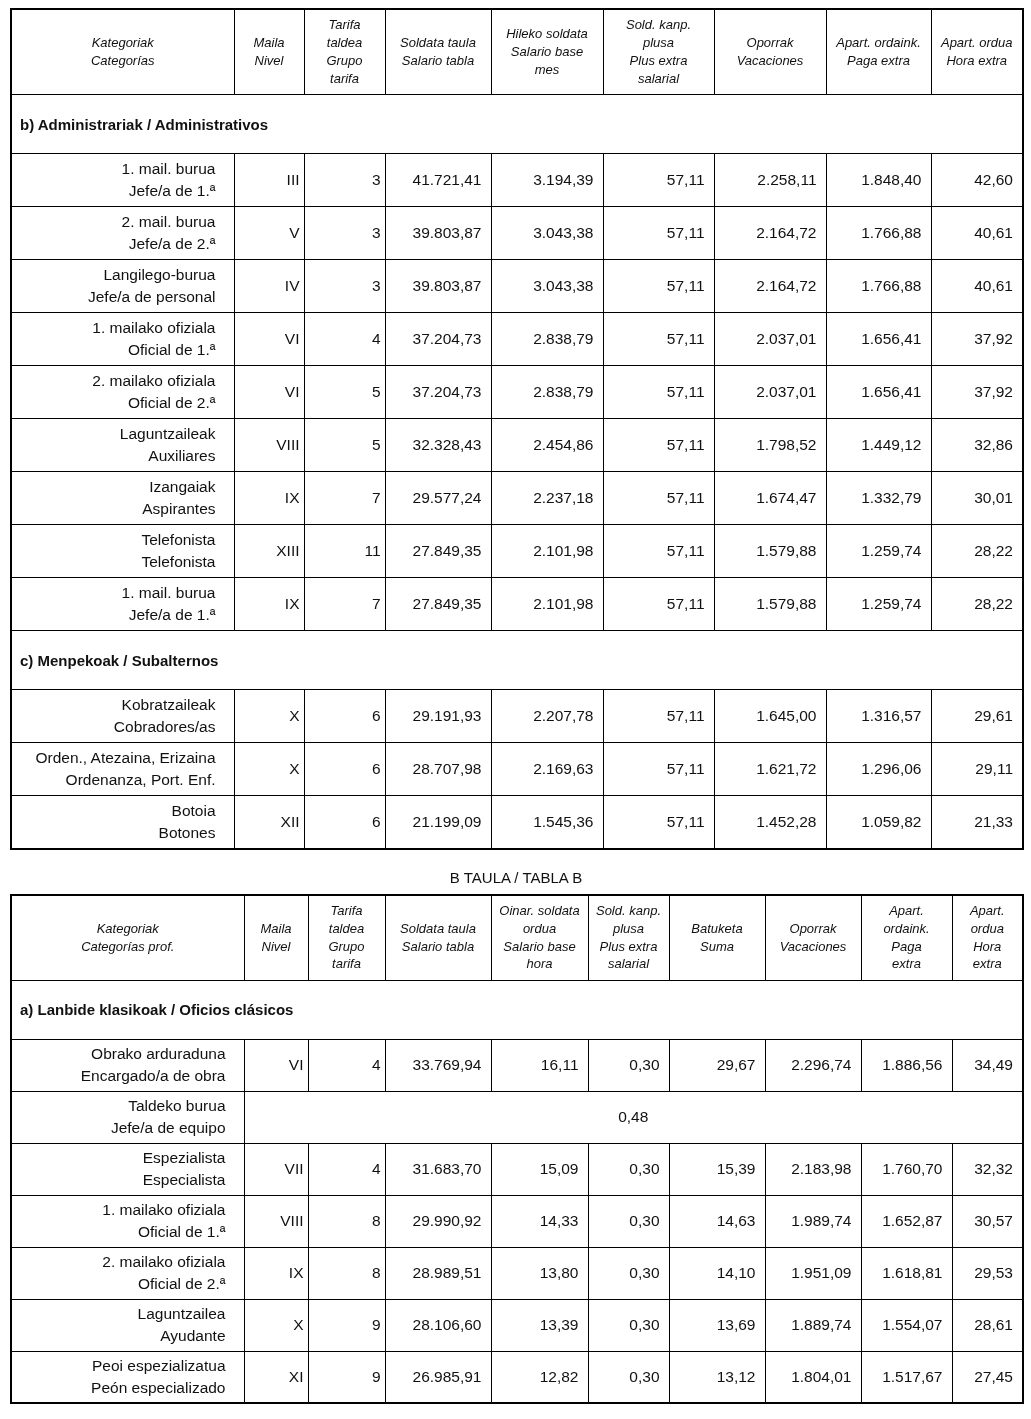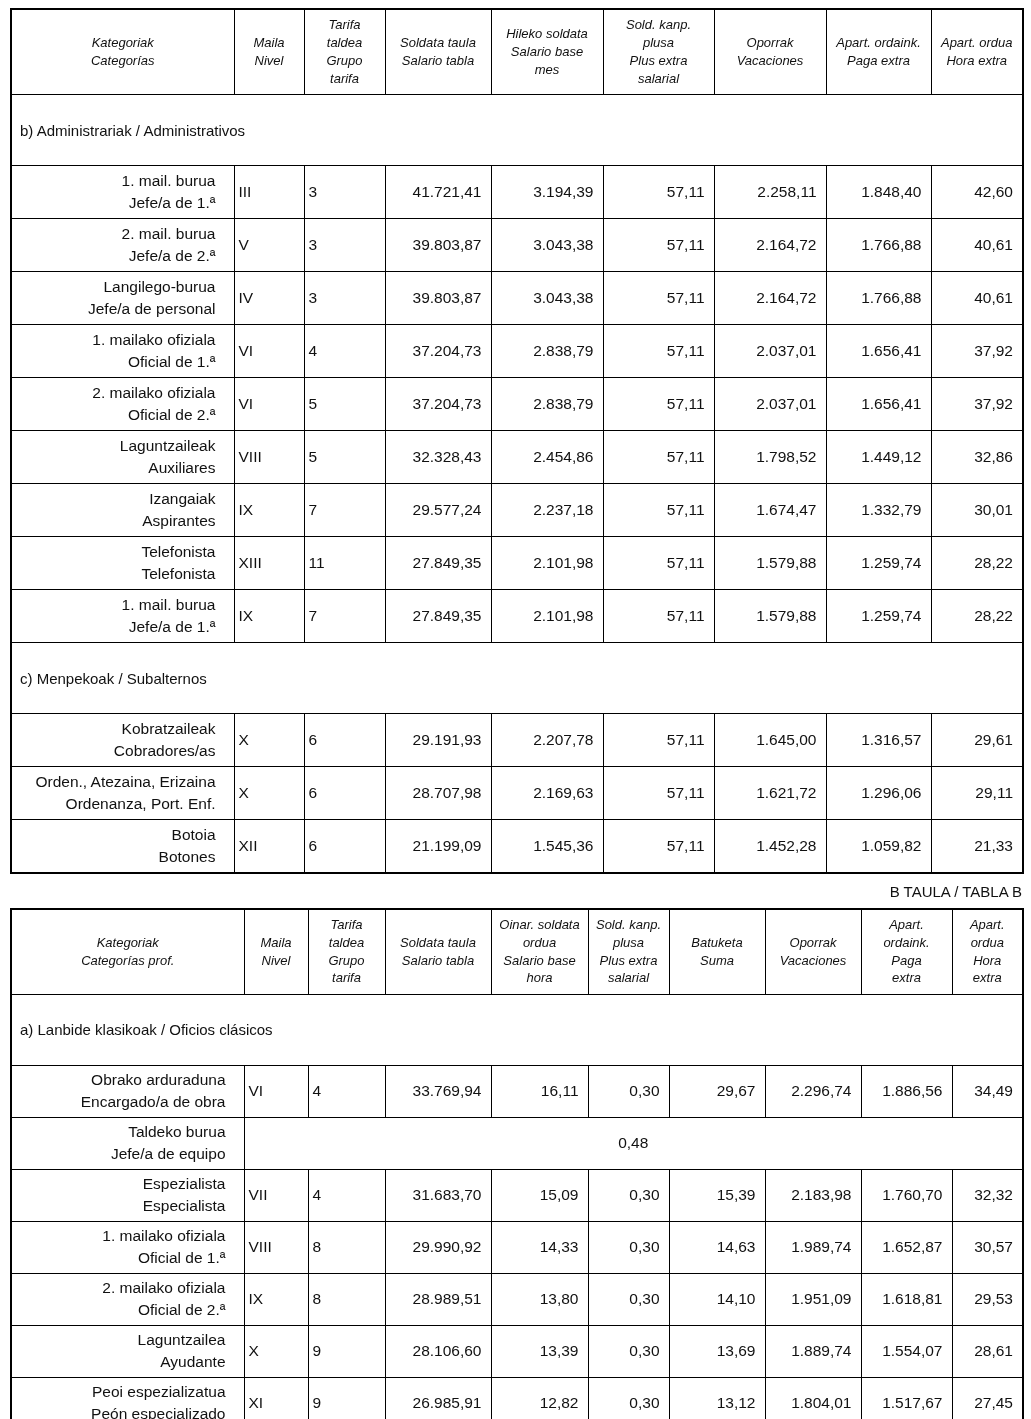--- a/index.html
+++ b/index.html
@@ -37,43 +37,44 @@
     text-align: center;
     vertical-align: middle;
     white-space: pre-line;
     height: 78px;
     padding: 3px 3px;
   }
   tr.section-row td {
     height: 34px;
     font-size: 15px;
     text-align: left;
-    padding: 18px 8px;
+    padding: 12px 8px;
     vertical-align: middle;
+    font-weight: bold;
   }
   tr.data-row td {
     vertical-align: middle;
     font-size: 15.5px;
   }
   .tbl-a tr.data-row { height: 53px; }
   .tbl-b tr.data-row { height: 52px; }
   td.cat {
     text-align: right;
     padding: 3px 18px;
     line-height: 1.4;
     white-space: pre-line;
   }
-  td.ctr { text-align: left; padding: 2px 4px; }
+  td.ctr { text-align: right; padding: 2px 4px; }
   td.num { text-align: right; padding: 2px 9px 2px 2px; }
   td.merged { text-align: center; }
   .tbl-title {
     width: 1012px;
-    text-align: right;
+    text-align: center;
     font-size: 15px;
-    margin: 9px 0 8px 0;
+    margin: 19px 0 8px 0;
     color: #111;
   }
   .tbl-a col.c-cat { width: 223px; }
   .tbl-a col.c-maila { width: 70px; }
   .tbl-a col.c-tarifa { width: 81px; }
   .tbl-a col.c-soldata { width: 106px; }
   .tbl-a col.c-hileko { width: 112px; }
   .tbl-a col.c-plusa { width: 111px; }
   .tbl-a col.c-oporrak { width: 112px; }
   .tbl-a col.c-paga { width: 105px; }

